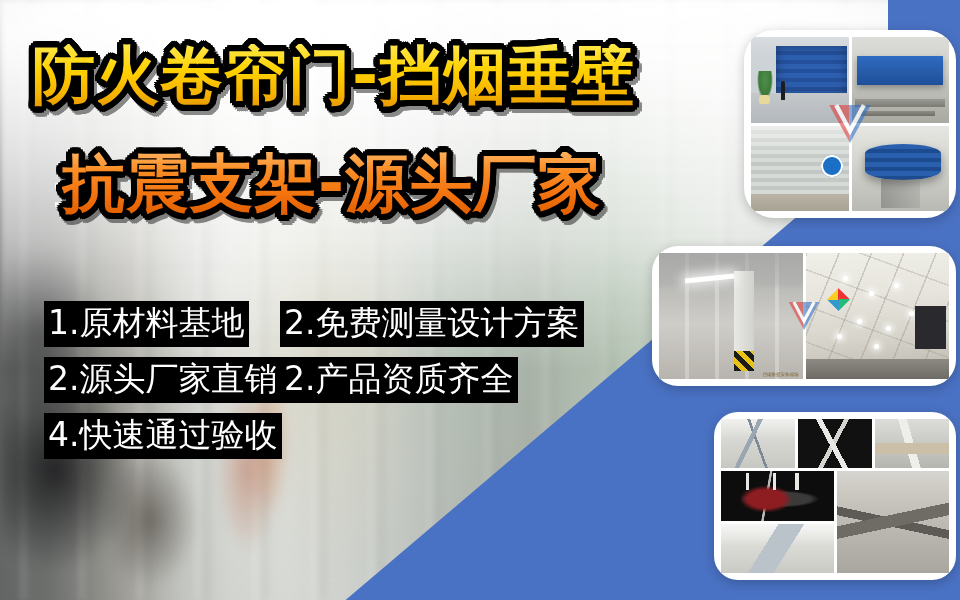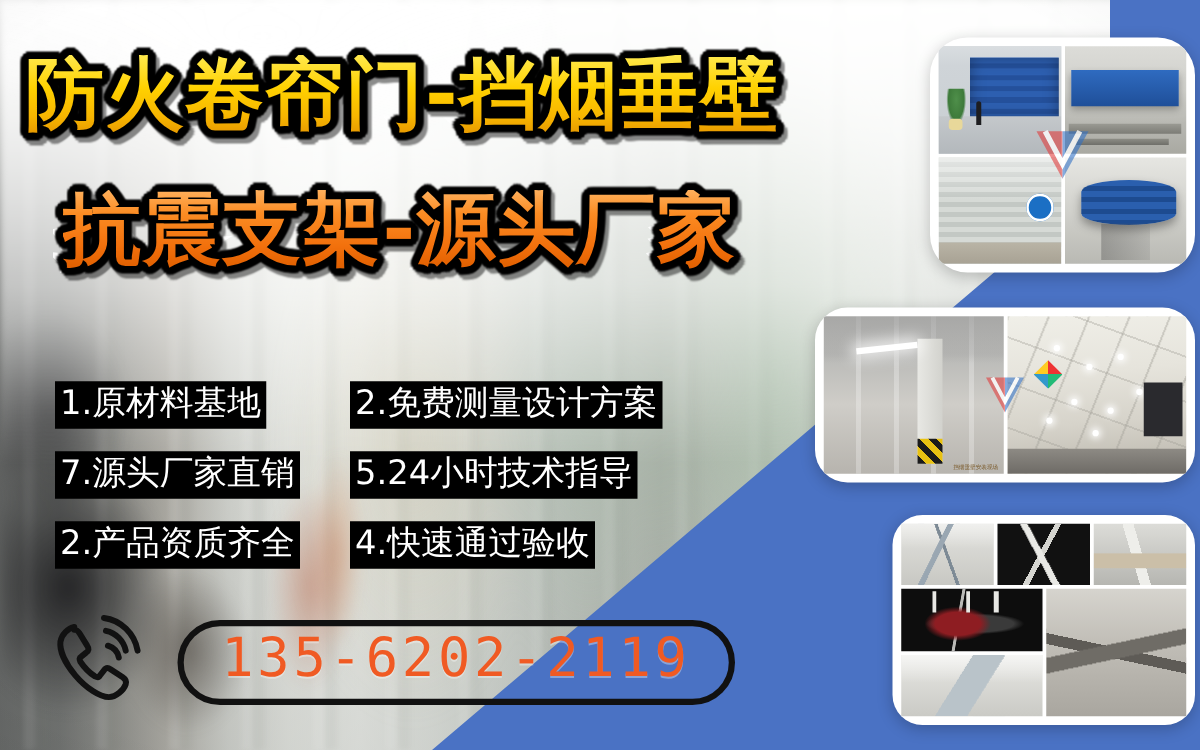--- a/index.html
+++ b/index.html
@@ -79,20 +79,21 @@
   }
 
   
   .headline {
     position:absolute;
     white-space:nowrap;
     font-family:"DejaVu Sans","Liberation Sans",sans-serif;
     font-weight:bold;
     letter-spacing:1px;
     line-height:1;
+    margin-left:12px;
   }
   .headline-1 {
     left:20px; top:44px;
     font-size:63px;
     color:#ffd400;
     background:linear-gradient(180deg,#ffe94d 0%,#ffd100 42%,#f7b500 78%,#e89a00 100%);
     -webkit-background-clip:text; background-clip:text;
     -webkit-text-fill-color:transparent;
     filter:
       drop-shadow(0 0 0 #000)
@@ -147,21 +148,21 @@
     grid-template-columns:236px 284px;
     grid-auto-rows:56px;
     z-index:7;
   }
   .feature {
     display:flex; align-items:center;
   }
   .feature-chip {
     background:#000;
     color:#fff;
-    font-size:27px;
+    font-size:33px;
     font-family:"DejaVu Sans","Liberation Sans",sans-serif;
     font-weight:400;
     line-height:1.28;
     padding:1px 4px 3px 4px;
     white-space:nowrap;
     letter-spacing:0px;
   }
 
   
   .phone-row {
@@ -455,44 +456,30 @@
   </div>
 
   <div class="features">
     <div class="feature">
       <span class="feature-chip">1.原材料基地</span>
     </div>
     <div class="feature">
       <span class="feature-chip">2.免费测量设计方案</span>
     </div>
     <div class="feature">
-      <span class="feature-chip">7.源头厂家直销</span>
-    </div>
-    <div class="feature">
-      <span class="feature-chip">5.24小时技术指导</span>
+      <span class="feature-chip">2.源头厂家直销</span>
     </div>
     <div class="feature">
       <span class="feature-chip">2.产品资质齐全</span>
     </div>
     <div class="feature">
       <span class="feature-chip">4.快速通过验收</span>
     </div>
   </div>
 
-  <div class="phone-row">
-    <svg class="phone-icon" viewBox="0 0 100 96">
-      <path d="M24 12c-6 1-13 8-14 15-1 9 5 22 15 34 11 13 25 22 34 22 7 0 15-7 17-13 1-3 0-5-3-7l-12-8c-3-2-5-2-7 1l-4 5c-1 2-3 2-5 1-5-3-11-9-15-15-1-2-1-4 1-5l5-4c3-2 3-4 1-7l-8-13c-2-3-3-3-5-3z" fill="none" stroke="#111" stroke-width="6" stroke-linejoin="round"></path>
-      <path d="M56 16c10 2 18 10 20 20" fill="none" stroke="#111" stroke-width="6" stroke-linecap="round"></path>
-      <path d="M58 31c6 2 10 6 11 12" fill="none" stroke="#111" stroke-width="6" stroke-linecap="round"></path>
-      <path d="M54 3c17 2 31 16 34 33" fill="none" stroke="#111" stroke-width="6" stroke-linecap="round"></path>
-    </svg>
-    <div class="phone-pill">
-      <div class="phone-number">135-6202-2119</div>
-    </div>
-  </div>
 
   <div class="collage" id="collage-top">
     <div class="collage-grid">
       <div class="ph p-blue-door">
         <div class="floor"></div>
           <div class="plant"></div>
           <div class="pot"></div>
           <div class="person"></div>
       </div>
       <div class="ph p-machine">

